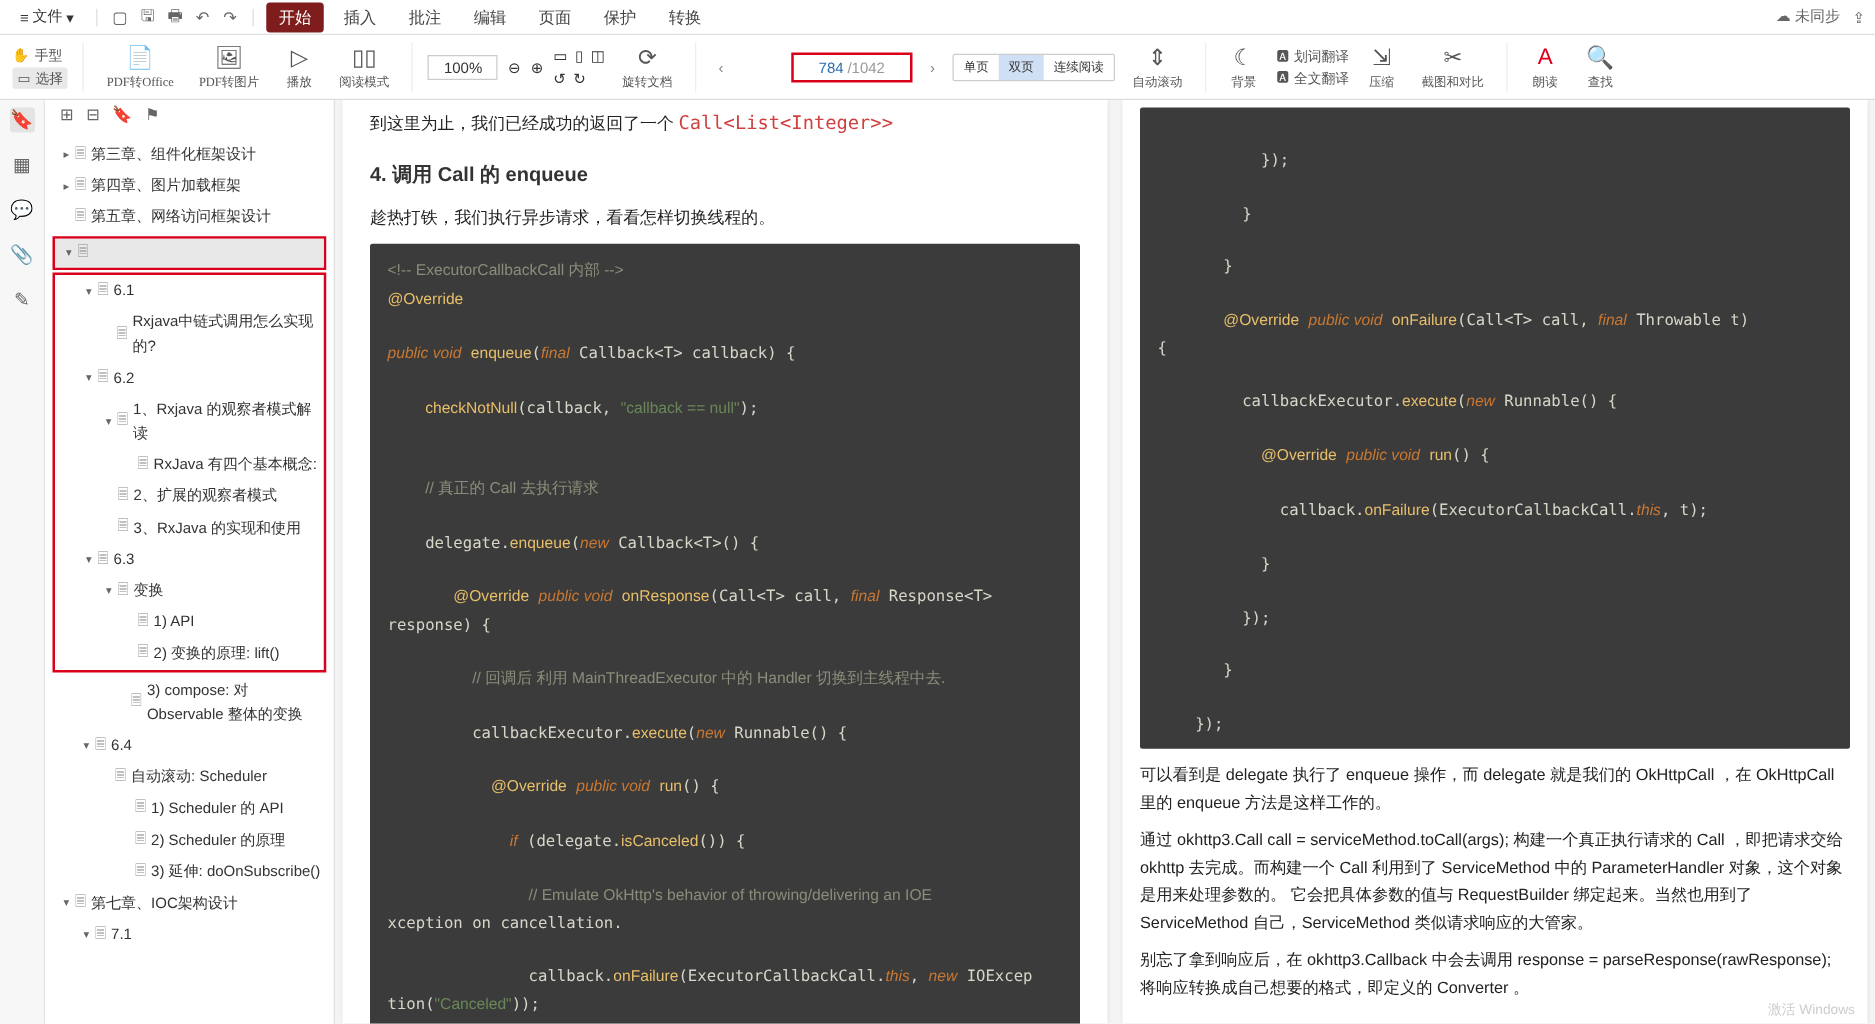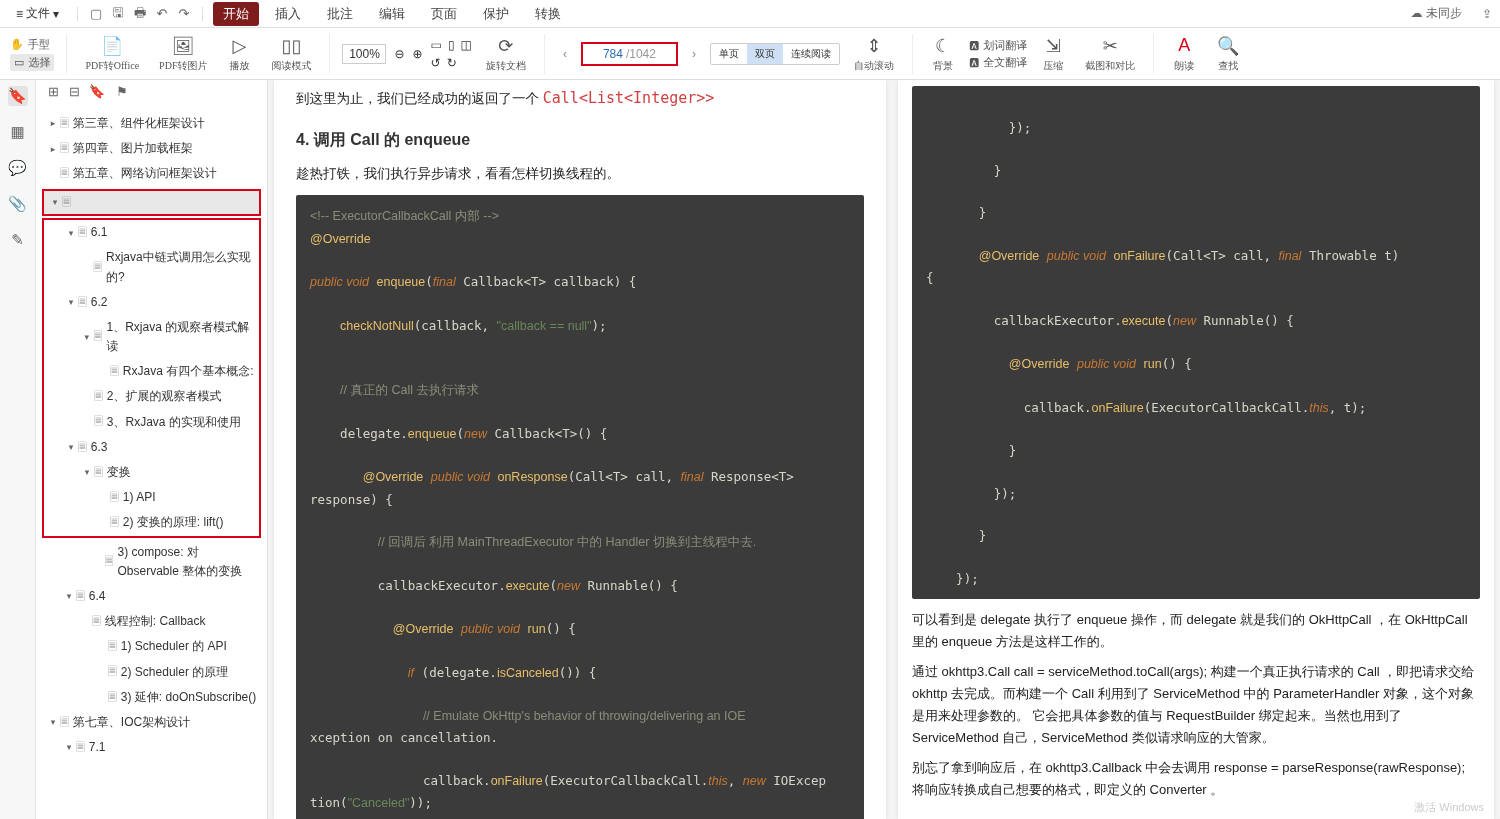--- a/index.html
+++ b/index.html
@@ -5,32 +5,32 @@
 * { margin: 0; padding: 0; box-sizing: border-box; font-family: "Microsoft YaHei", sans-serif; }
 body { width: 1500px; height: 819px; overflow: hidden; background: #fff; font-size: 12px; color: #333; }
 
 
 .topbar { height: 28px; background: #fff; border-bottom: 1px solid #e0e0e0; display: flex; align-items: center; padding: 0 8px; gap: 6px; }
 .topbar .file-btn { font-weight: 500; padding: 2px 8px; display: flex; align-items: center; gap: 3px; }
 .topbar .qt-icon { width: 16px; height: 16px; display: inline-flex; align-items: center; justify-content: center; color: #666; font-size: 13px; cursor: pointer; }
 .topbar .sep { width: 1px; height: 14px; background: #ddd; margin: 0 4px; }
 .tab { padding: 3px 10px; font-size: 13px; color: #444; cursor: pointer; }
 .tab.active { background: #7f1d1d; color: #fff; border-radius: 3px; }
-.top-right { margin-left: auto; display: flex; align-items: center; gap: 20px; color: #666; font-size: 12px; }
+.top-right { margin-left: auto; display: flex; align-items: center; gap: 10px; color: #666; font-size: 12px; }
 
 
 .ribbon { height: 52px; background: #fff; border-bottom: 1px solid #ddd; display: flex; align-items: center; padding: 0 10px; gap: 8px; }
 .rb-btn { display: flex; flex-direction: column; align-items: center; justify-content: center; gap: 2px; padding: 2px 6px; cursor: pointer; min-width: 36px; }
 .rb-btn .ic { font-size: 18px; color: #555; height: 22px; display: flex; align-items: center; }
 .rb-btn .lbl { font-size: 10px; color: #555; white-space: nowrap; font-family: Liberation Serif, serif; }
 .rb-sep { width: 1px; height: 40px; background: #eee; margin: 0 4px; }
 .rb-small { display: flex; flex-direction: column; gap: 2px; }
 .rb-small-row { display: flex; align-items: center; gap: 4px; font-size: 11px; color: #555; cursor: pointer; }
-.zoom-box { border: 1px solid #ccc; padding: 2px 6px; font-size: 12px; width: 44px; display: inline-flex; align-items: center; justify-content: center; }
-.page-box { border: 2px solid #d9001b; padding: 3px 20px; font-size: 12px; display: inline-flex; align-items: center; gap: 3px; }
+.zoom-box { border: 1px solid #ccc; padding: 2px 6px; font-size: 12px; width: 56px; display: inline-flex; align-items: center; justify-content: center; }
+.page-box { border: 2px solid #d9001b; padding: 3px 20px; font-size: 12px; display: inline-flex; align-items: center; gap: 3px; margin-left: 40px; }
 .page-box .cur { color: #2b6cb0; }
 .page-box .tot { color: #999; }
 .arrow-btn { color: #888; padding: 0 6px; cursor: pointer; }
 .mode-toggle { display: flex; border: 1px solid #ccc; border-radius: 2px; overflow: hidden; }
 .mode-toggle span { padding: 3px 8px; font-size: 10px; cursor: pointer; }
 .mode-toggle .on { background: #cfe0f5; }
 
 
 .rail { position: absolute; left: 0; top: 80px; width: 36px; bottom: 0; background: #f7f7f7; border-right: 1px solid #e5e5e5; display: flex; flex-direction: column; align-items: center; padding-top: 6px; gap: 16px; }
 .rail .ric { width: 20px; height: 20px; display: flex; align-items: center; justify-content: center; color: #666; cursor: pointer; font-size: 15px; }
@@ -282,21 +282,21 @@
         <span>3) compose: 对 Observable 整体的变换</span>
       </div>
       <div class="tree-item ind1">
         <span class="tw">▾</span>
         <span class="bi">🗏</span>
         <span>6.4</span>
       </div>
       <div class="tree-item ind2">
         <span class="tw"></span>
         <span class="bi">🗏</span>
-        <span>线程控制: Callback</span>
+        <span>自动滚动: Scheduler</span>
       </div>
       <div class="tree-item ind3">
         <span class="tw"></span>
         <span class="bi">🗏</span>
         <span>1) Scheduler 的 API</span>
       </div>
       <div class="tree-item ind3">
         <span class="tw"></span>
         <span class="bi">🗏</span>
         <span>2) Scheduler 的原理</span>

